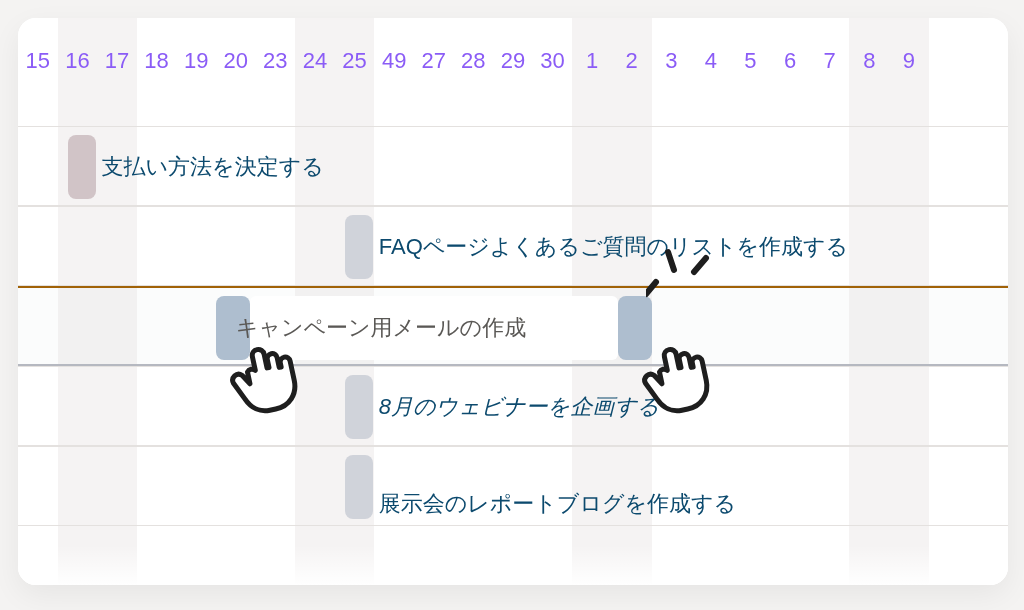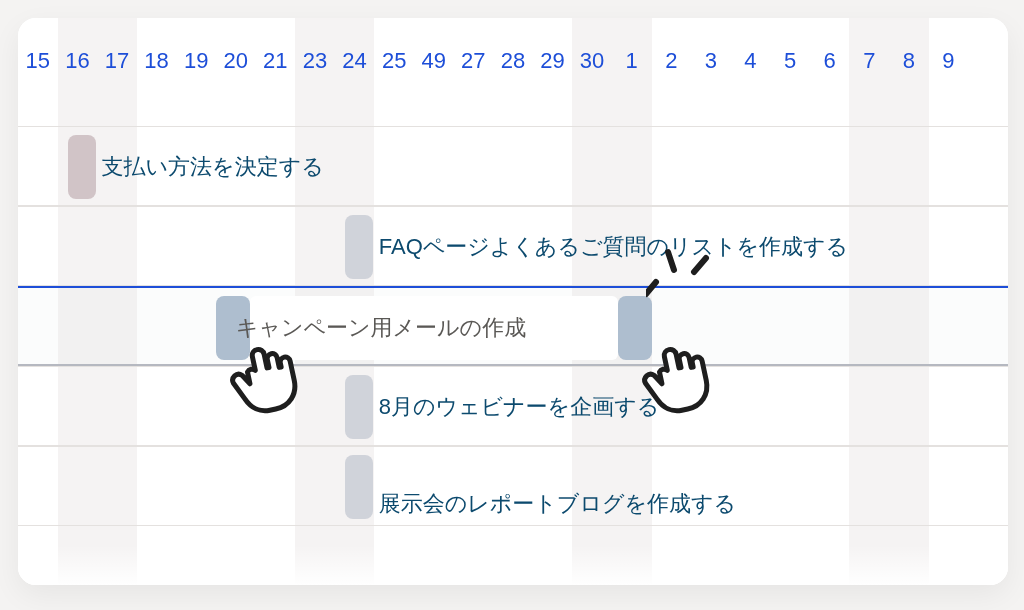--- a/index.html
+++ b/index.html
@@ -44,40 +44,40 @@
     left: 0;
     right: 0;
     height: 86px;
     display: flex;
   }
   .hcell {
     flex: 0 0 39.6px;
     display: flex;
     align-items: center;
     justify-content: center;
-    color: #1d4ed8;
+    color: #8b5cf6;
     font-size: 22px;
     font-weight: 400;
   }
   
   .row {
     position: absolute;
     left: 0; right: 0;
     height: 80px;
     border-top: 1px solid #e4e1df;
     border-bottom: 1px solid #e4e1df;
   }
   .row1 { top: 108px; }
   .row2 { top: 188px; }
   .row3 { top: 268px; }
-  .row4 { top: 348px; }
+  .row4 { top: 348px; font-style: italic; }
   .row5 { top: 428px; }
   
   .row3 {
-    border-top: 2px solid #1d4ed8;
+    border-top: 2px solid #a16207;
     border-bottom: 2px solid #b5b8c0;
     background: rgba(230,232,238,0.15);
     text-align: right;
   }
   
   .bar {
     position: absolute;
     height: 64px;
     top: 8px;
     border-radius: 8px;
@@ -179,21 +179,20 @@
       <div class="col white"></div>
     </div>
 
   <div class="header">
       <div class="hcell">15</div>
       <div class="hcell">16</div>
       <div class="hcell">17</div>
       <div class="hcell">18</div>
       <div class="hcell">19</div>
       <div class="hcell">20</div>
-      <div class="hcell">21</div>
       <div class="hcell">23</div>
       <div class="hcell">24</div>
       <div class="hcell">25</div>
       <div class="hcell">49</div>
       <div class="hcell">27</div>
       <div class="hcell">28</div>
       <div class="hcell">29</div>
       <div class="hcell">30</div>
       <div class="hcell">1</div>
       <div class="hcell">2</div>

